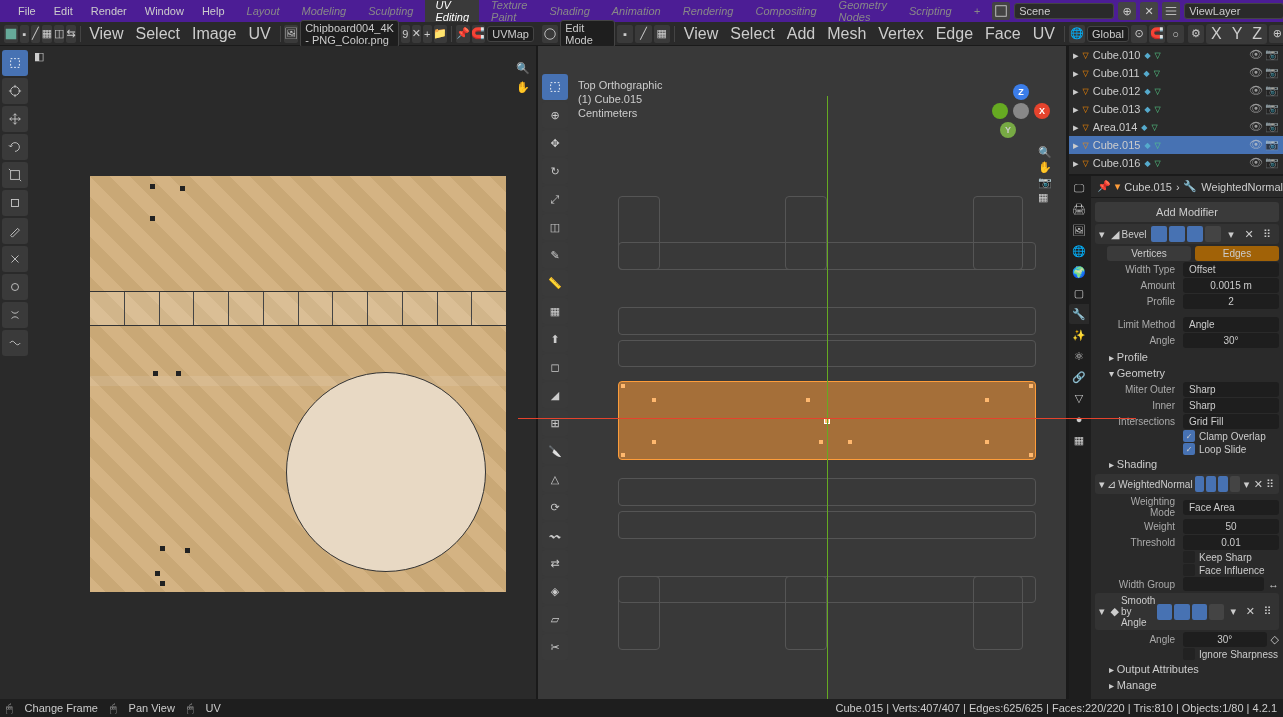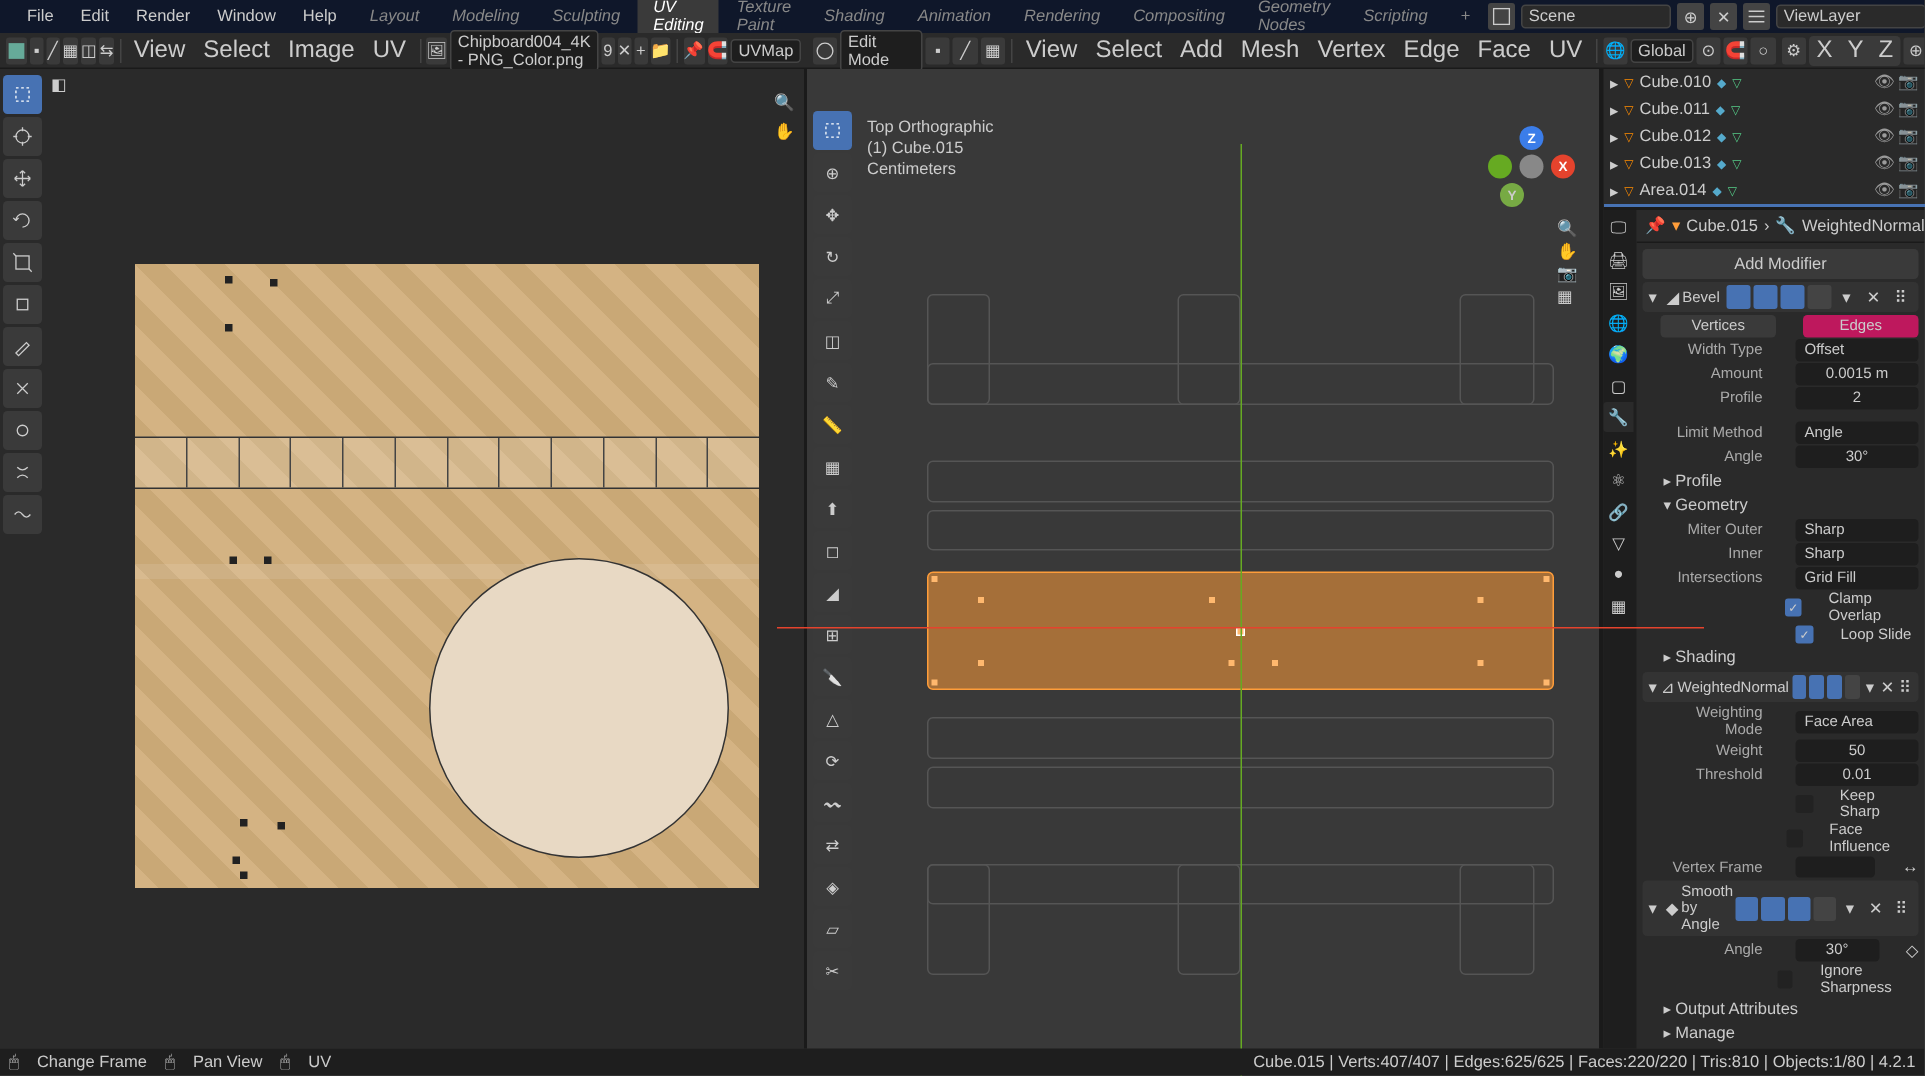--- a/index.html
+++ b/index.html
@@ -1,19 +1,19 @@
 <!DOCTYPE html>
 <html><head>
 <meta charset="utf-8">
 <style>
 * { margin: 0; padding: 0; box-sizing: border-box; font-family: -apple-system, BlinkMacSystemFont, "Segoe UI", sans-serif; font-size: 11px; color: #ccc; }
 body { background: #383838; width: 1283px; height: 717px; overflow: hidden; position: relative; }
 
 
-.menubar { height: 22px; background: #0f172a; display: flex; align-items: center; padding: 0 4px; gap: 2px; }
+.menubar { height: 22px; background: #4c1d95; display: flex; align-items: center; padding: 0 4px; gap: 2px; }
 .menubar .logo { width: 16px; height: 16px; background: #ff8c00; border-radius: 50%; margin-right: 4px; }
 .menubar .menu-item { padding: 2px 8px; cursor: pointer; }
 .menubar .tab { padding: 2px 10px; cursor: pointer; color: #888; font-style: italic; }
 .menubar .tab.active { background: #3a3a3a; color: #fff; border-radius: 3px; }
 .menubar .right { margin-left: auto; display: flex; align-items: center; gap: 4px; }
 .menubar .scene-input { background: #2a2a2a; border: 1px solid #444; padding: 1px 4px; border-radius: 3px; width: 100px; }
 .menubar .icon-btn { width: 18px; height: 18px; background: #444; border-radius: 2px; display: flex; align-items: center; justify-content: center; cursor: pointer; }
 
 
 .header-bar { height: 24px; background: #2a2a2a; display: flex; align-items: center; padding: 0 4px; gap: 2px; border-bottom: 1px solid #1a1a1a; }
@@ -64,26 +64,26 @@
 .properties { flex: 1; overflow-y: auto; }
 .prop-crumb { padding: 4px 6px; font-size: 10px; background: #2a2a2a; border-bottom: 1px solid #1a1a1a; display:flex; gap:4px; align-items:center; }
 .prop-section { padding: 2px 4px; }
 .add-modifier-btn { width: 100%; background: #3a3a3a; padding: 4px; text-align: center; border-radius: 3px; cursor: pointer; margin: 2px 0; }
 .mod-header { display: flex; align-items: center; background: #333; padding: 2px 4px; border-radius: 3px; margin: 2px 0; gap: 2px; }
 .mod-header .chev { cursor: pointer; width: 10px; }
 .mod-header .mod-name { flex: 1; font-size: 10px; }
 .mod-header .mod-btn { width: 16px; height: 16px; background: #4772b3; border-radius: 2px; cursor: pointer; }
 .mod-header .mod-btn.off { background: #444; }
 .mod-header .mod-x { width: 16px; height: 16px; cursor: pointer; display:flex;align-items:center;justify-content:center; }
-.prop-row { display: flex; align-items: center; margin: 1px 0; gap: 18px; padding-left: 12px; }
+.prop-row { display: flex; align-items: center; margin: 1px 0; gap: 4px; padding-left: 12px; }
 .prop-row .label { width: 72px; text-align: right; font-size: 10px; padding-right: 4px; color: #aaa; }
 .prop-row .value { flex: 1; background: #1e1e1e; padding: 2px 6px; border-radius: 3px; font-size: 10px; text-align: center; }
 .prop-row .value.dropdown { text-align: left; }
 .prop-row .half-btn { flex: 1; background: #3a3a3a; padding: 2px; text-align: center; border-radius: 3px; cursor: pointer; font-size: 10px; }
-.prop-row .half-btn.active { background: #be185d; }
+.prop-row .half-btn.active { background: #a16207; }
 .prop-row .chk { width: 12px; height: 12px; background: #4772b3; border-radius: 2px; display: inline-flex; align-items:center; justify-content:center; font-size:8px; }
 .prop-row .chk.off { background: #222; }
 .prop-row .chk-label { font-size: 10px; }
 .sub-header { font-size: 10px; padding: 2px 14px; cursor: pointer; color: #ccc; }
 
 .properties-wrapper { display: flex; flex: 1; }
 .prop-tab-col { width: 22px; background: #1e1e1e; display:flex; flex-direction:column; gap:1px; padding-top: 2px; }
 .prop-tab { width: 20px; height: 20px; display:flex; align-items:center; justify-content:center; cursor:pointer; border-radius: 2px 0 0 2px; }
 .prop-tab.active { background: #2a2a2a; }
 
@@ -604,21 +604,21 @@
               <div class="label"></div>
               <span class="chk off"></span>
               <span class="chk-label">Keep Sharp</span>
             </div>
           <div class="prop-row">
               <div class="label"></div>
               <span class="chk off"></span>
               <span class="chk-label">Face Influence</span>
             </div>
           <div class="prop-row">
-              <div class="label">Vertex Frame</div>
+              <div class="label">Width Group</div>
               <div class="value dropdown" style="min-height:14px"></div>
               <div class="hb-icon">↔</div>
             </div>
 
           <div class="mod-header">
             <span class="chev">▾</span>
             <span>◆</span>
             <span class="mod-name">Smooth by Angle</span>
             <div class="mod-btn"></div>
             <div class="mod-btn"></div>

